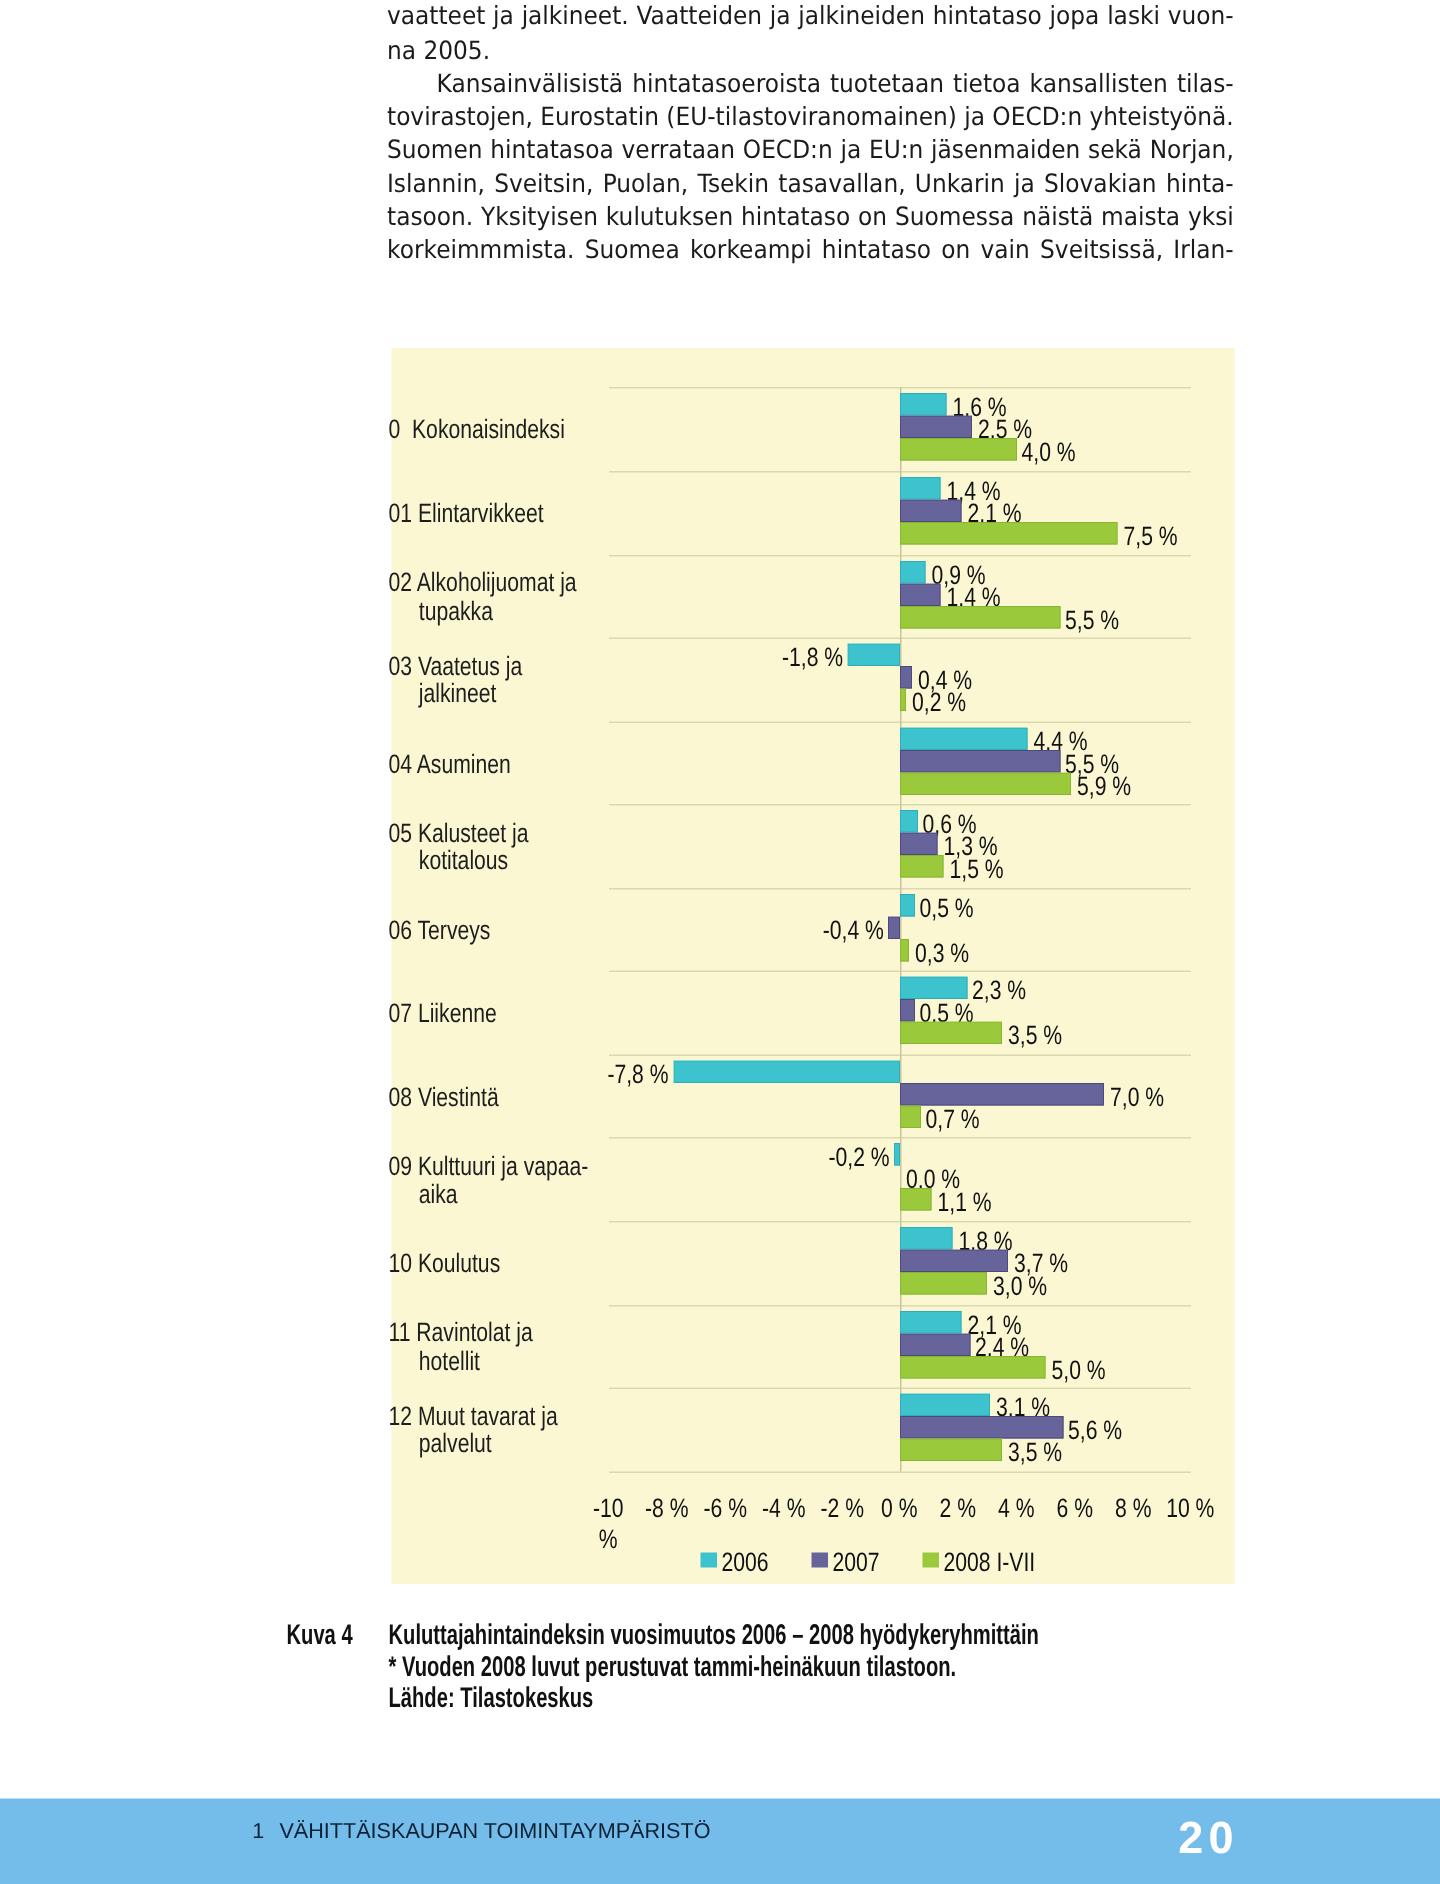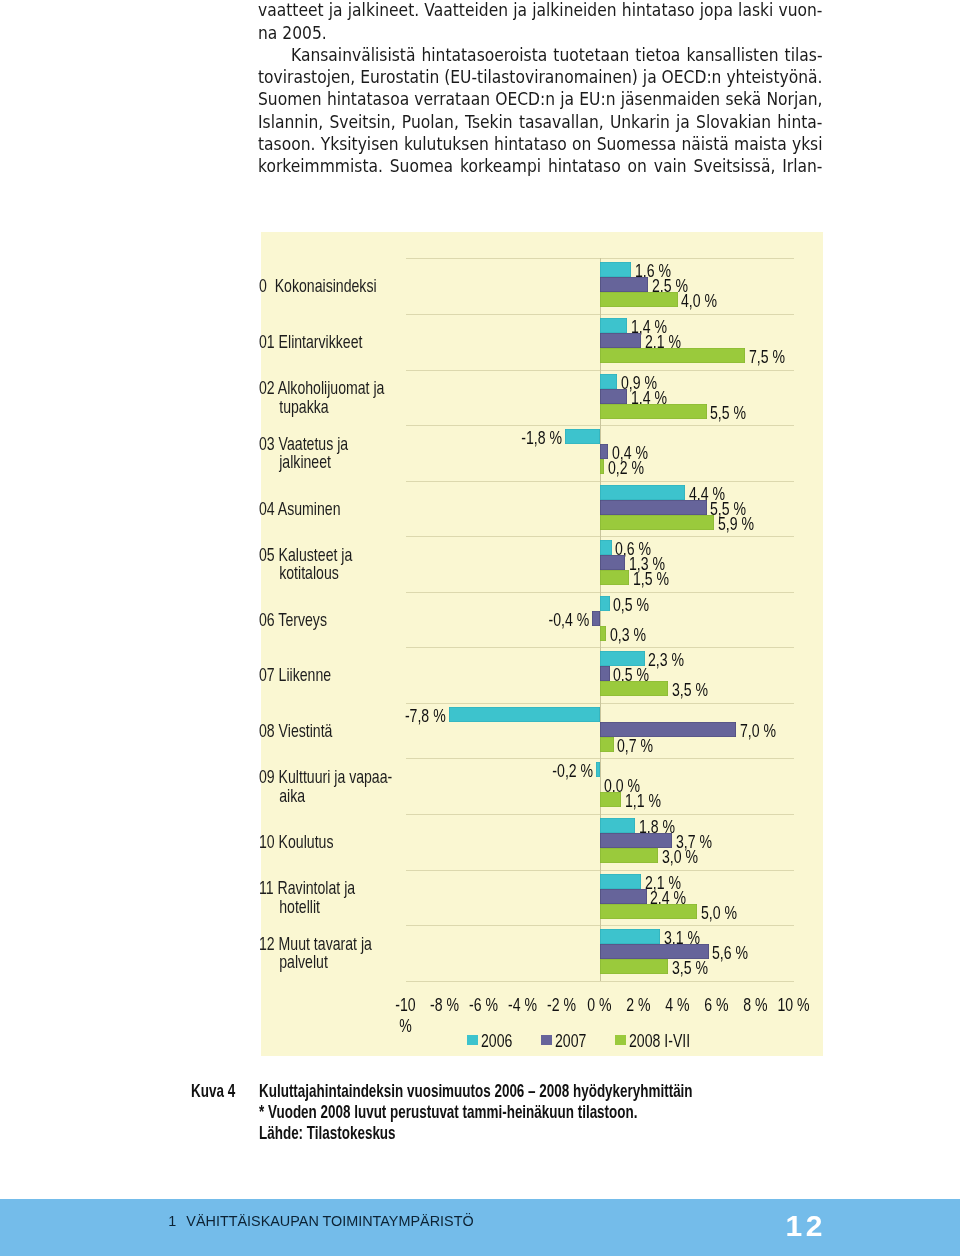--- a/index.html
+++ b/index.html
@@ -294,16 +294,16 @@
     <div id="caplines">
         <div>Kuluttajahintaindeksin vuosimuutos 2006 – 2008 hyödykeryhmittäin</div>
         <div>* Vuoden 2008 luvut perustuvat tammi-heinäkuun tilastoon.</div>
         <div>Lähde: Tilastokeskus</div>
       </div>
   </div>
 
   <div id="footer">
     <div id="fchapnum">1</div>
     <div id="fchaptitle">VÄHITTÄISKAUPAN TOIMINTAYMPÄRISTÖ</div>
-    <div id="fpage">12</div>
+    <div id="fpage">20</div>
   </div>
 
 </div>
 
 </body></html>

